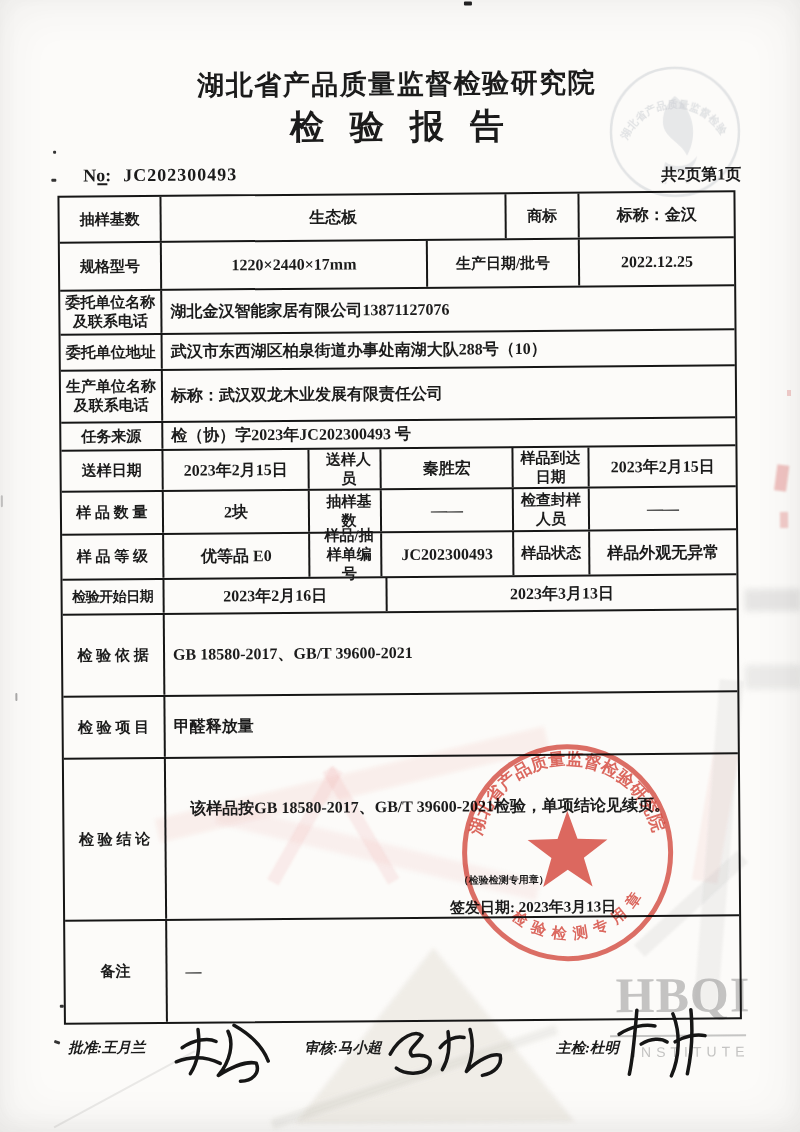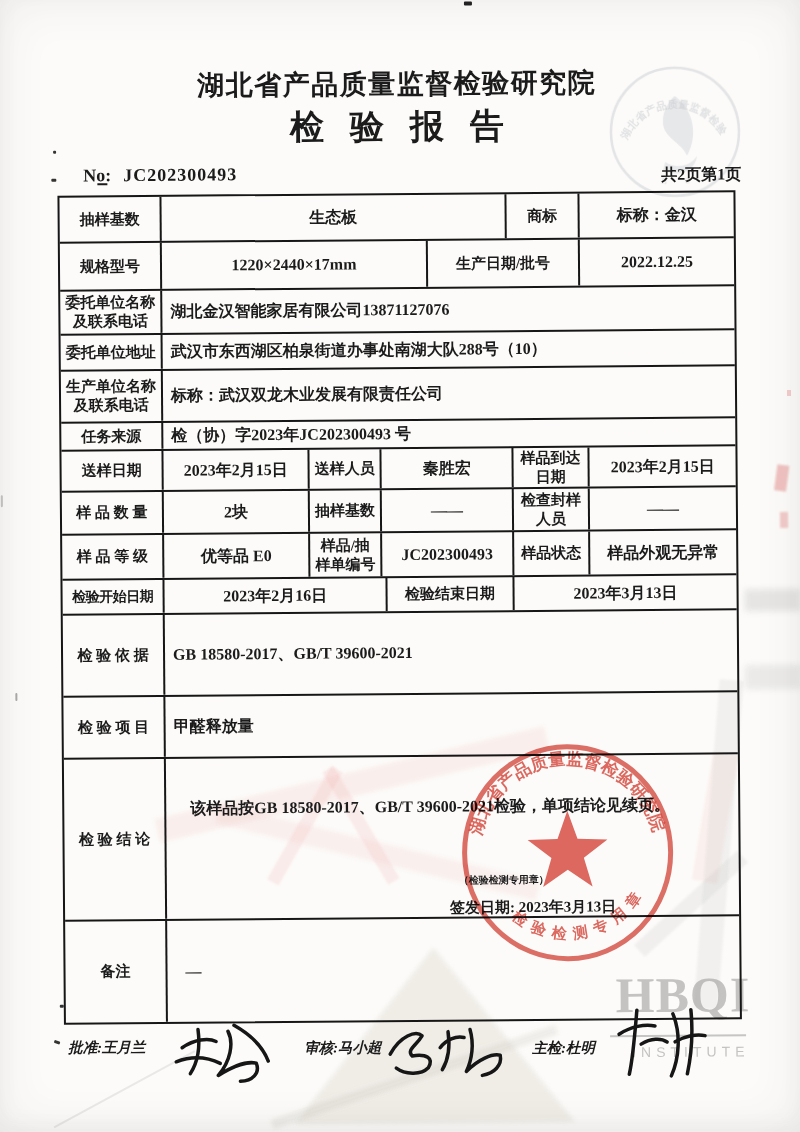--- a/index.html
+++ b/index.html
@@ -35,21 +35,21 @@
   .lbl.tight { font-size:14px; letter-spacing:-0.5px; }
   .val { font-size:16px; font-weight:600; }
   .val-left { justify-content:flex-start; text-align:left; padding-left:8px; }
   .c-label { flex:0 0 102px; }
   .r1 { height:46px; } .r2 { height:48px; } .r3 { height:44px; } .r4 { height:36px; }
   .r5 { height:52px; } .r6 { height:28px; } .r7 { height:41px; } .r8 { height:43px; }
   .r9 { height:45px; } .r10 { height:35px; } .r11 { height:82px; } .r12 { height:62px; }
   .r13 { height:162px; } .r14 { height:101px; }
   .c1-val { flex:0 0 345px; } .c1-brand { flex:0 0 73px; } .c1-bval { flex:1; }
   .c2-val { flex:0 0 266px; } .c2-dl { flex:0 0 152px; } .c2-dv { flex:1; }
-  .c7a { flex:0 0 146px; } .c7b { flex:0 0 72px; } .c7c { flex:0 0 132px; }
+  .c7a { flex:0 0 146px; } .c7b { flex:0 0 72px;padding-left:12px; } .c7c { flex:0 0 132px; }
   .c7d { flex:0 0 76px; } .c7e { flex:1; }
   .c10a { flex:0 0 223px; } .c10b { flex:0 0 127px; } .c10c { flex:1; }
   .conclusion-cell { position:relative; display:block; flex:1; }
   .conclusion-text { position:absolute; left:24px; top:40px; font-size:16px; font-weight:600; }
   .conclusion-stamp-note { position:absolute; left:292px; top:118px; font-size:10px; font-weight:bold; }
   .conclusion-issue-date { position:absolute; left:283px; top:142px; font-size:15px; font-weight:bold; }
 
   
   .stamp { position:absolute; left:452px; top:740px; width:226px; height:228px;
     z-index:5; opacity:0.9; mix-blend-mode:multiply; }
@@ -63,21 +63,21 @@
     font-size:50px; font-weight:600; letter-spacing:1px; color:rgba(140,140,140,0.5); }
   .wm-word { position:absolute; left:628px; top:1046px; z-index:1;
     font-family:"Liberation Sans","DejaVu Sans",sans-serif;
     font-size:14px; letter-spacing:5px; color:rgba(150,150,150,0.55); }
   .wm-rule { position:absolute; left:606px; top:1037px; width:136px; height:2px;
     background:rgba(130,130,130,0.45); z-index:2; }
 
   
   .footer-label { position:absolute; font-size:14.5px; font-weight:bold; z-index:3;font-style:italic; }
   .f-approve { left:64px; top:1036px; } .f-review { left:300px; top:1038px; }
-  .f-chief { left:528px; top:1040px; }
+  .f-chief { left:552px; top:1040px; }
   .sig { position:absolute; z-index:4; }
   .sig path { fill:none; stroke:#161616; stroke-width:3.5; stroke-linecap:round; stroke-linejoin:round; }
   .sig1 { left:160px; top:1016px; width:120px; height:72px; }
   .sig2 { left:378px; top:1020px; width:125px; height:62px; }
   .sig3 { left:607px; top:1006px; width:110px; height:80px; }
 
   
   .deco { position:absolute; z-index:1; pointer-events:none; }
   .pink-band1 { left:150px; top:772px; width:400px; height:24px; transform:rotate(-13deg);
     background:rgba(234,160,158,0.14); filter:blur(2px); }
@@ -228,21 +228,20 @@
         <div class="cell lbl c7b">样品/抽
 样单编号</div>
         <div class="cell val c7c">JC202300493</div>
         <div class="cell lbl c7d">样品状态</div>
         <div class="cell val c7e">样品外观无异常</div>
       </div>
 
       <div class="t-row r10">
         <div class="cell lbl tight c-label">检验开始日期</div>
         <div class="cell val c10a">2023年2月16日</div>
-        <div class="cell lbl c10b">检验结束日期</div>
         <div class="cell val c10c">2023年3月13日</div>
       </div>
 
       <div class="t-row r11">
         <div class="cell lbl c-label">检 验 依 据</div>
         <div class="cell val val-left" style="flex:1">GB 18580-2017、GB/T 39600-2021</div>
       </div>
 
       <div class="t-row r12">
         <div class="cell lbl c-label">检 验 项 目</div>

